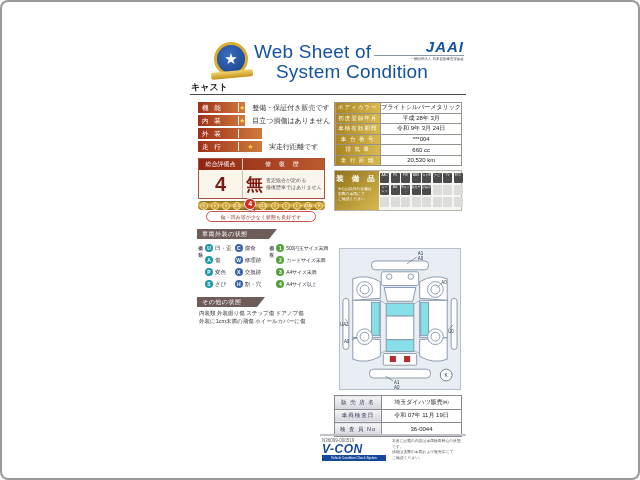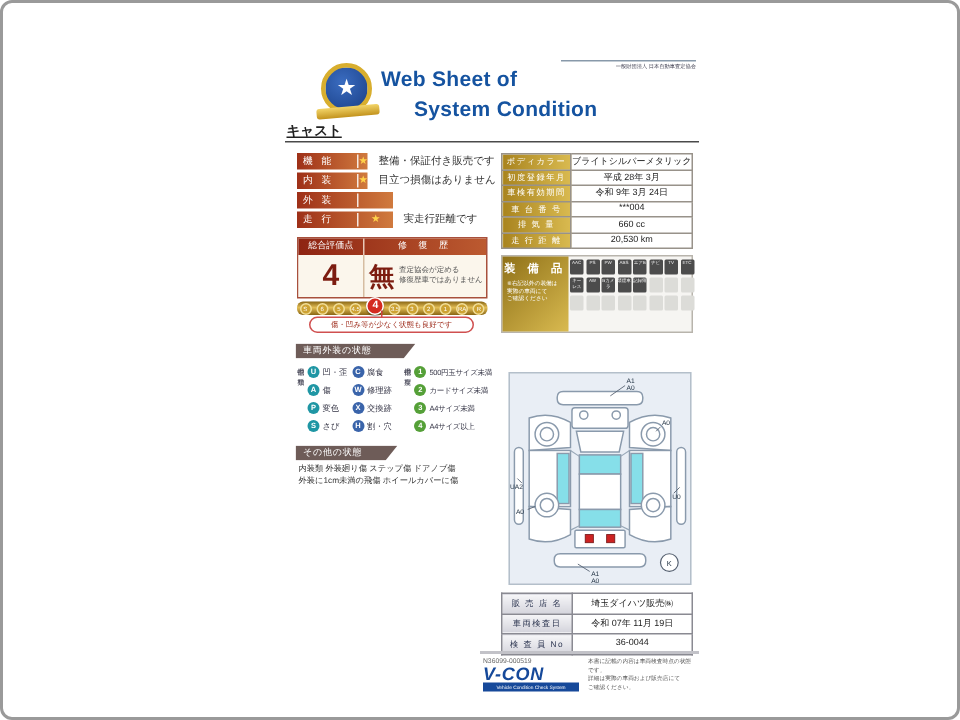--- a/index.html
+++ b/index.html
@@ -2,26 +2,26 @@
 <html><head>
 <meta charset="utf-8">
 <style>
   html,body{margin:0;padding:0;background:#ffffff;font-family:"Liberation Sans","DejaVu Sans",sans-serif;}
   .page{position:relative;width:640px;height:480px;box-sizing:border-box;border:2px solid #9a9a9a;border-radius:8px;background:#fff;overflow:hidden;}
   .abs{position:absolute;}
 
   
   .emblem{left:212px;top:40px;width:34px;height:34px;border-radius:50%;background:radial-gradient(circle at 40% 35%,#3a6cc0,#1a3f86);border:3px solid #d8ae2e;box-sizing:border-box;color:#fff;text-align:center;line-height:27px;font-size:15px;}
   .emblem-ribbon{left:209px;top:69px;width:42px;height:7px;background:linear-gradient(#f2d468,#c3931d);border-radius:2px;transform:rotate(-5deg);}
-  .title{left:252px;top:40px;color:#1553a0;font-weight:bold;font-size:14px;line-height:20px;letter-spacing:.2px;white-space:nowrap;}
+  .title{left:252px;top:40px;color:#1553a0;font-weight:normal;font-size:19px;line-height:20px;letter-spacing:.2px;white-space:nowrap;}
   .title .l2{margin-left:22px;}
   .jaai{left:372px;top:37px;width:90px;text-align:right;}
   .jaai .mark{color:#1553a0;font-weight:bold;font-style:italic;font-size:15px;letter-spacing:1px;line-height:15px;}
   .jaai .sub{font-size:3.5px;color:#445;margin-top:1px;white-space:nowrap;border-top:1px solid #8899aa;padding-top:1px;}
-  .model{left:189px;top:79px;font-size:9px;font-weight:bold;color:#222;text-decoration:underline;}
+  .model{left:189px;top:79px;font-size:9px;font-weight:bold;color:#222;}
   .hr{left:188px;top:92px;width:276px;height:1px;background:#4a4a4a;}
 
   
   .rating{left:196px;width:128px;height:11px;display:flex;align-items:stretch;}
   .rbar{display:flex;width:64px;background:linear-gradient(90deg,#9e3018,#d07a3e);}
   .rlabel{width:40px;color:#fff;font-size:6.5px;line-height:11px;padding-left:4px;letter-spacing:2px;box-sizing:border-box;white-space:nowrap;overflow:hidden;}
   .rsep{width:1px;background:rgba(255,255,255,.85);margin:1px 0;}
   .rstar{flex:1;text-align:center;color:#ffd24a;font-size:7px;line-height:11px;}
   .rdesc{font-size:7px;line-height:11px;color:#333;margin-left:7px;white-space:nowrap;}
 
@@ -60,21 +60,21 @@
   .othertext{left:197px;top:307px;font-size:5.5px;line-height:8px;color:#333;white-space:nowrap;}
 
   
   table{border-collapse:collapse;}
   .infotable{left:332px;top:100px;width:128px;}
   .infotable td{border:1px solid #98928a;height:9.5px;padding:0;}
   .infotable td.lab{width:47px;background:linear-gradient(90deg,#a9841f,#d9ba50);color:#fff;font-size:5.5px;text-align:center;letter-spacing:1px;white-space:nowrap;}
   .infotable td.val{font-size:6px;color:#222;text-align:center;background:#fff;white-space:nowrap;}
 
   
-  .equip{left:332px;top:168px;width:128px;height:52px;border:1px solid #b8b4ac;box-sizing:border-box;background:#f6f5f2;display:flex;}
+  .equip{left:332px;top:168px;width:128px;height:41px;border:1px solid #b8b4ac;box-sizing:border-box;background:#f6f5f2;display:flex;}
   .equip-label{width:44px;background:linear-gradient(135deg,#8f7118,#d9ba50);color:#fff;padding-top:3px;box-sizing:border-box;flex:none;}
   .equip-label .t{font-size:7.5px;letter-spacing:3px;font-weight:bold;text-align:center;}
   .equip-label .n{font-size:3.8px;line-height:5px;margin-top:3px;padding-left:3px;}
   .badges{flex:1;padding:2px 1px;display:flex;flex-direction:column;gap:2px;}
   .brow{display:flex;gap:1.5px;}
   .badge{width:9px;height:10px;background:#4c4c4c;color:#eee;font-size:3px;line-height:3.6px;text-align:center;border-radius:1px;overflow:hidden;word-break:break-all;padding-top:1px;box-sizing:border-box;flex:none;}
   .badge.empty{background:#dcdcd8;}
 
   
   .diagram{left:337px;top:246px;width:122px;height:142px;background:#e9eef5;border:1px solid #b4bfca;box-sizing:border-box;}
@@ -97,20 +97,21 @@
 
 <div class="page">
 
   <div class="abs emblem">★</div>
   <div class="abs emblem-ribbon"></div>
   <div class="abs title">
     <div>Web Sheet of</div>
     <div class="l2">System Condition</div>
   </div>
   <div class="abs jaai">
+    <div class="mark">JAAI</div>
     <div class="sub">一般財団法人 日本自動車査定協会</div>
   </div>
   <div class="abs model">キャスト</div>
   <div class="abs hr"></div>
 
   <div class="abs rating" style="top:100px">
     <div class="rbar">
         <span class="rlabel">機 能</span>
         <span class="rsep"></span>
         <span class="rstar">★</span>

